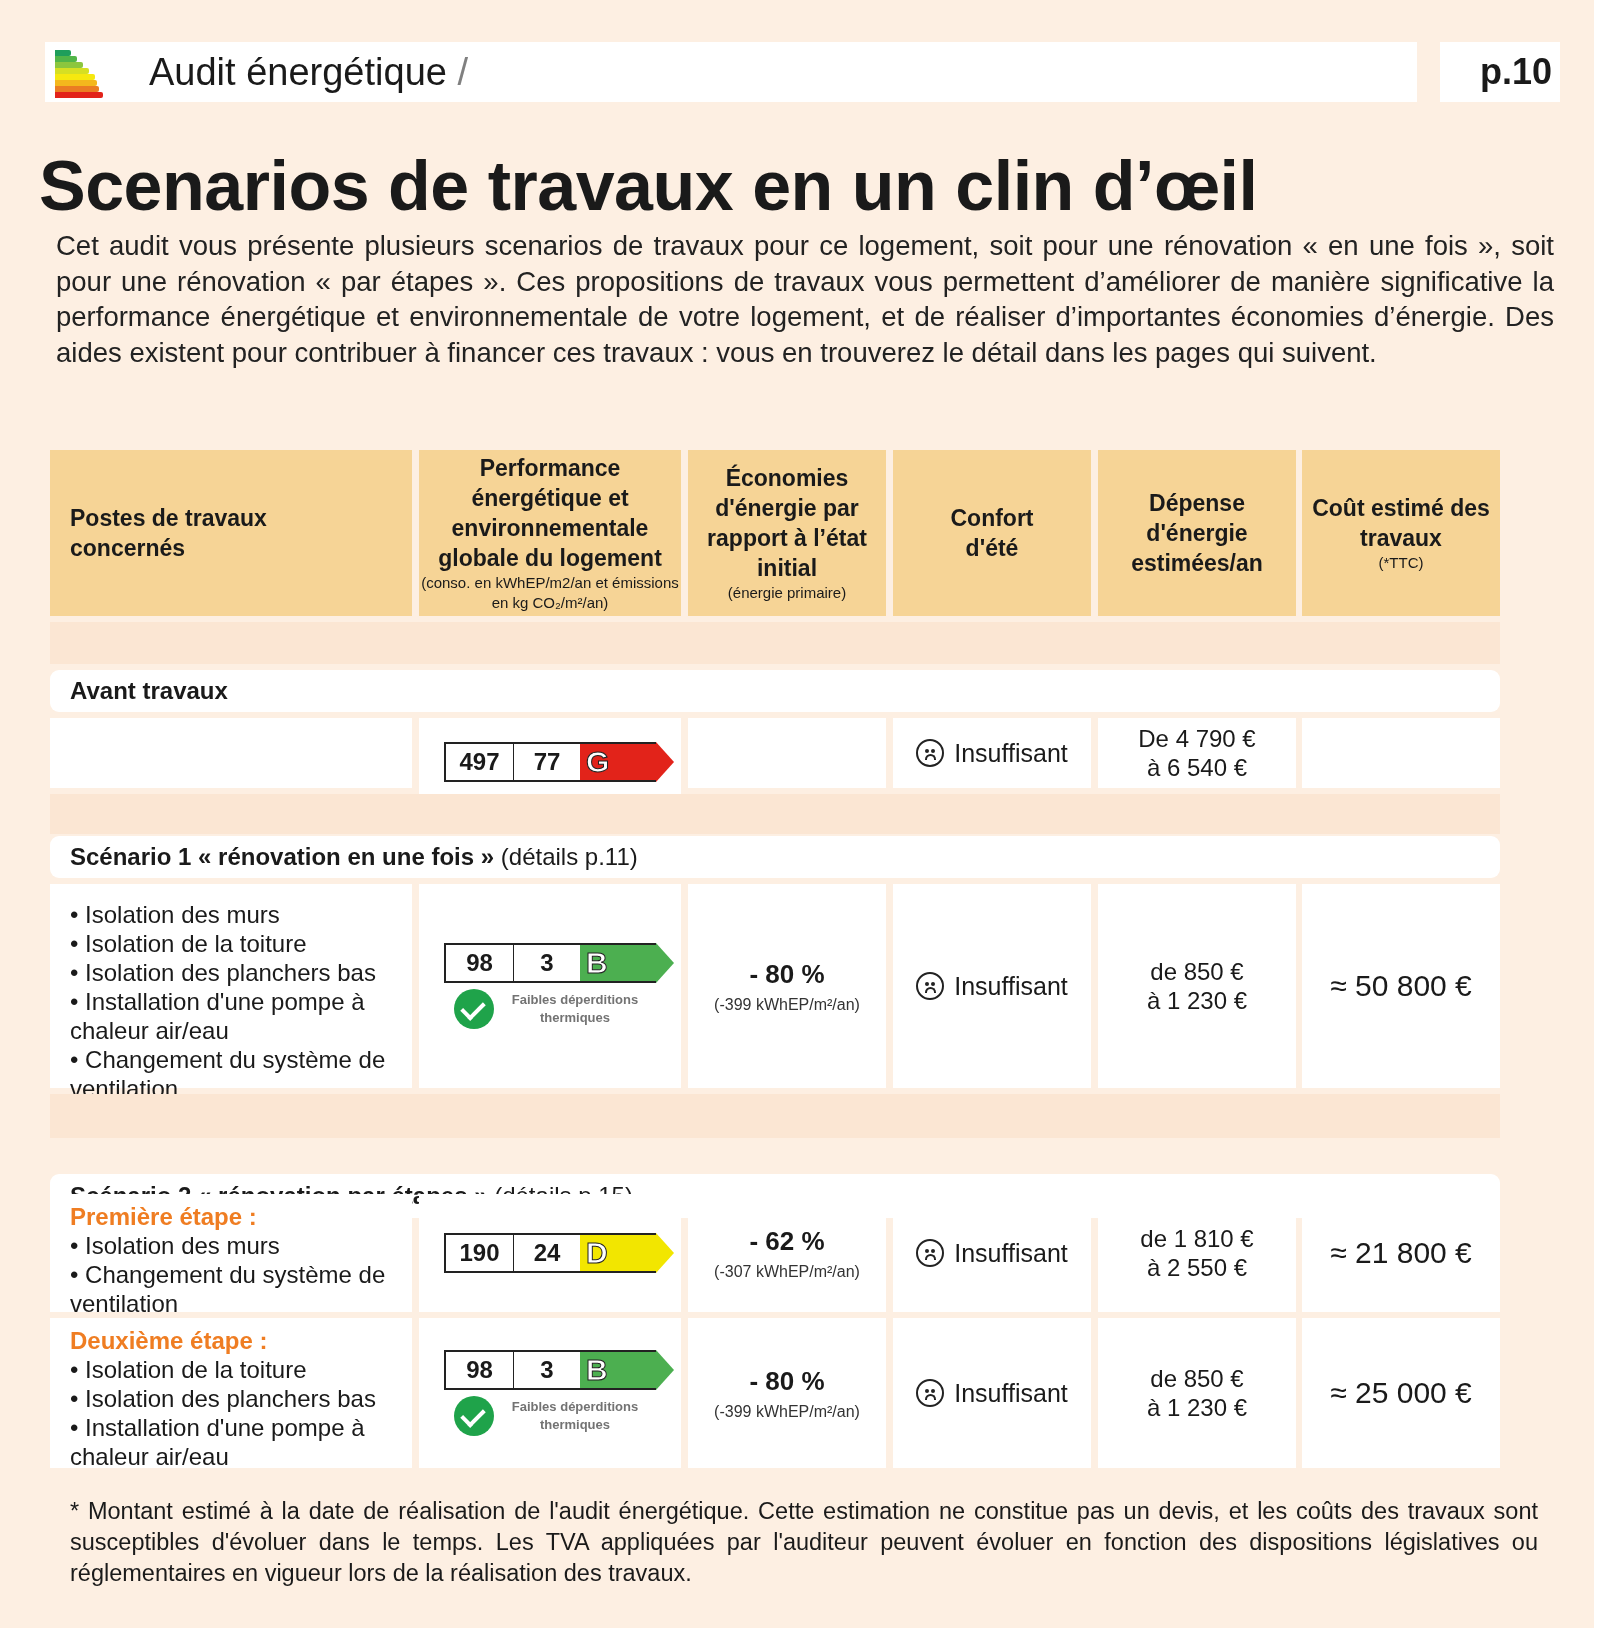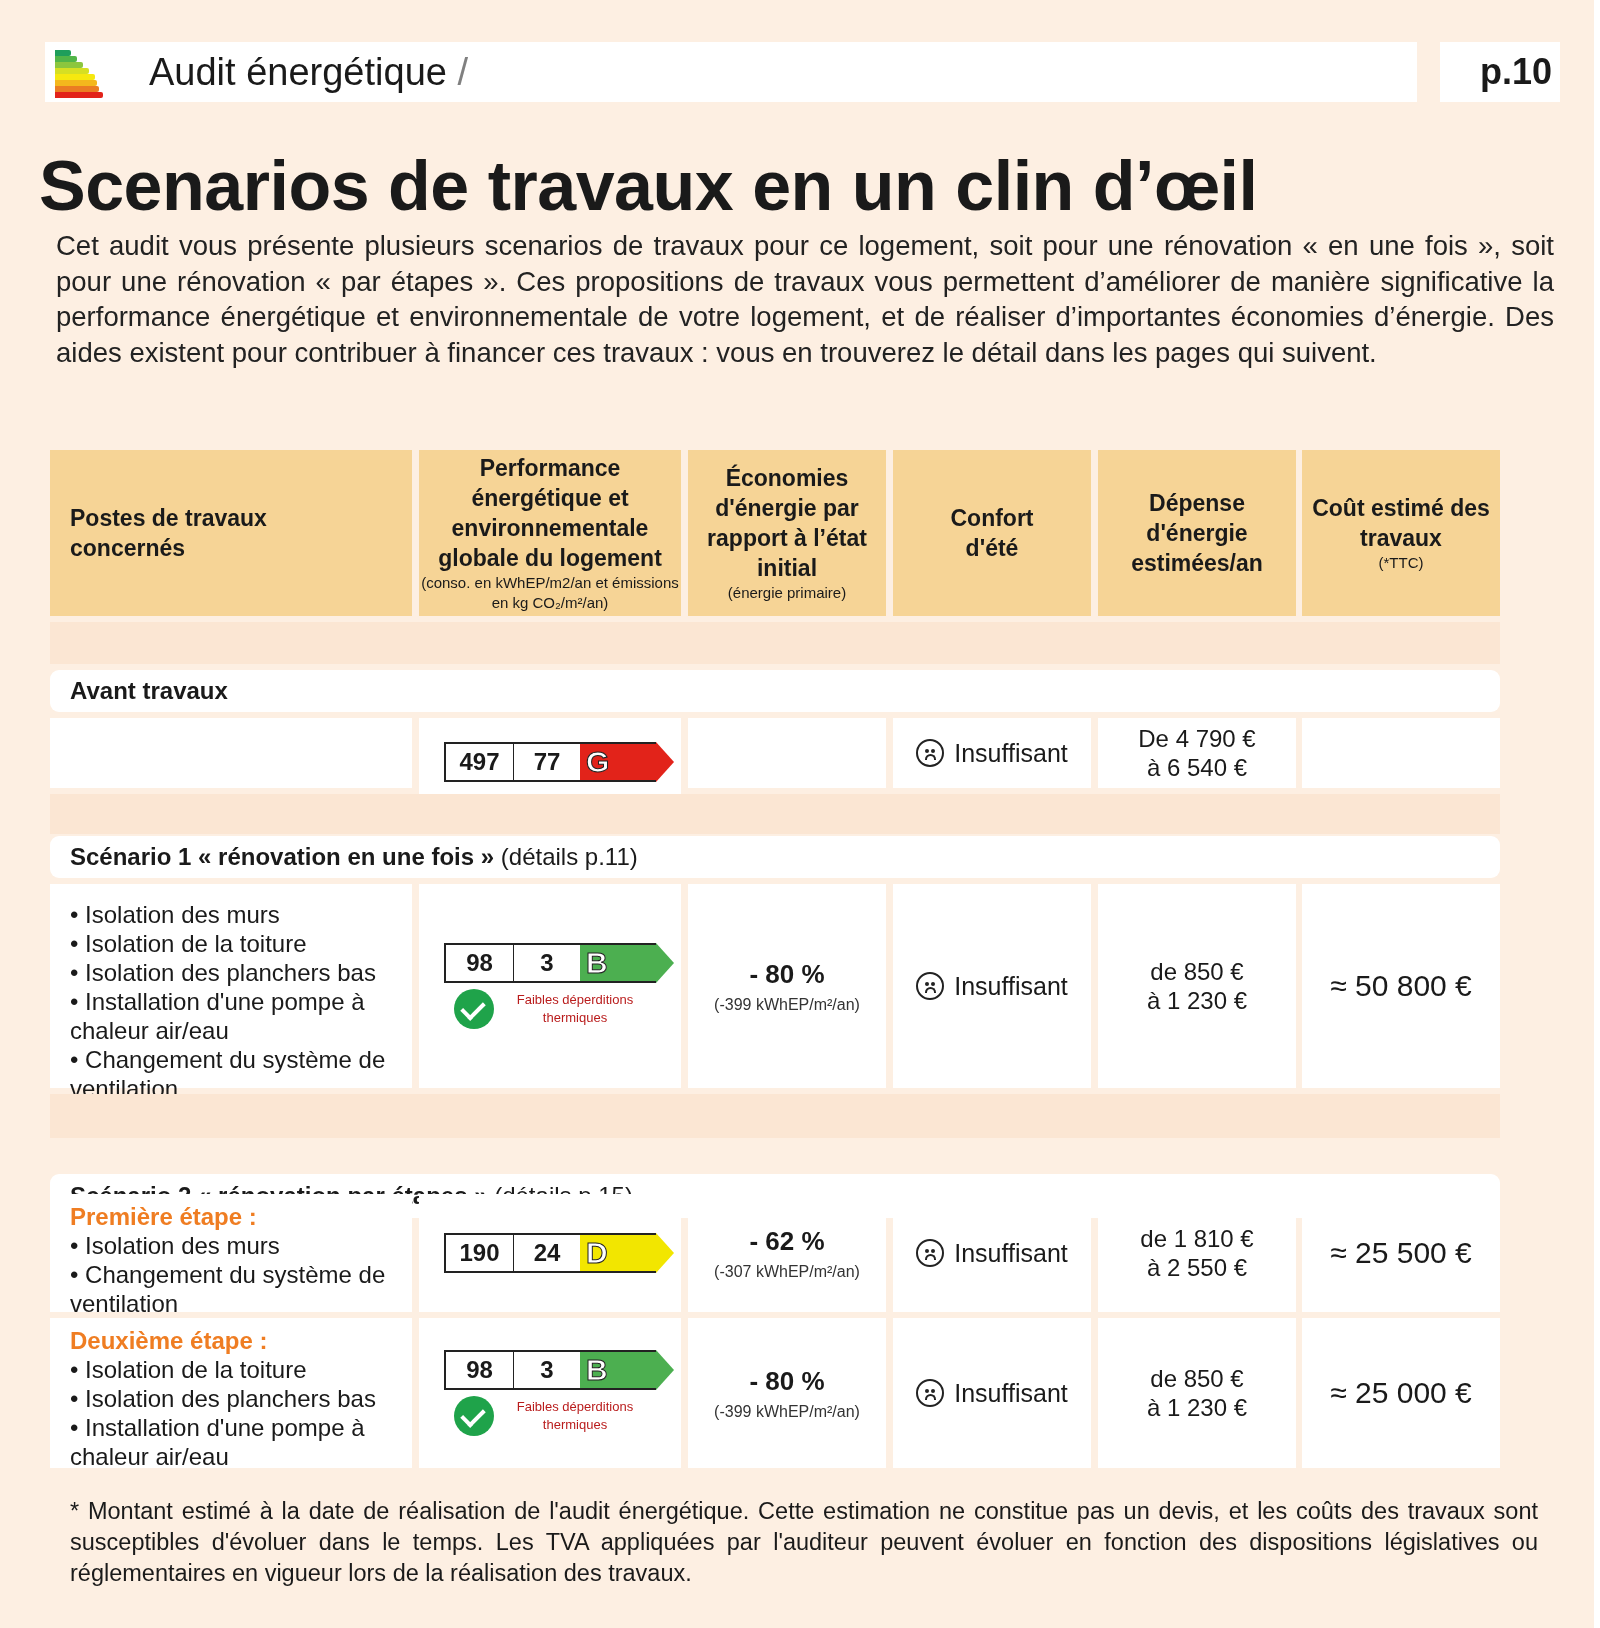--- a/index.html
+++ b/index.html
@@ -53,21 +53,21 @@
   .dpe .box { border: 2px solid #222; border-right: none; display: flex; background: #fff; }
   .dpe .num { font-weight: bold; font-size: 24px; display: flex; align-items: center; justify-content: center; }
   .dpe .n1 { width: 68px; border-right: 1px solid #222; }
   .dpe .n2 { width: 66px; }
   .dpe .cls { position: relative; width: 76px; display: flex; align-items: center; padding-left: 6px; font-size: 30px; font-weight: bold; color: #fff; border-top: 2px solid #222; border-bottom: 2px solid #222; }
   .dpe .cls::after { content: ""; position: absolute; right: -18px; top: -2px; border-top: 20px solid transparent; border-bottom: 20px solid transparent; border-left: 18px solid var(--c); }
   .dpe .cls span { -webkit-text-stroke: 1px #222; }
   .badge { display: flex; align-items: center; margin-top: 6px; margin-left: 10px; }
   .badge .chk { width: 40px; height: 40px; border-radius: 50%; background: #1fa34a; position: relative; }
   .badge .chk::after { content: ""; position: absolute; left: 12px; top: 8px; width: 10px; height: 18px; border-right: 4px solid #fff; border-bottom: 4px solid #fff; transform: rotate(45deg); }
-  .badge .txt { font-size: 13px; font-weight: normal; line-height: 18px; margin-left: 6px; color: #b91c1c; }
+  .badge .txt { font-size: 13px; font-weight: bold; line-height: 18px; margin-left: 6px; color: #737373; }
 
   .footnote { position: absolute; left: 70px; top: 1496px; width: 1468px; font-size: 23.5px; line-height: 31px; text-align: justify; color: #1a1a1a; }
 </style>
 </head>
 <body>
 
 <div class="page">
   <div class="page-edge"></div>
 
   <div class="header">
@@ -226,21 +226,21 @@
       <span class="smiley">
           <i></i>
         </span>
       <span>Insuffisant</span>
     </div>
     <div class="cell center depense" style="left:1048px;top:744px;width:198px;height:118px;">
       <span>de 1 810 €</span>
       <span>à 2 550 €</span>
     </div>
     <div class="cell center cout" style="left:1252px;top:744px;width:198px;height:118px;">
-      <span>≈ 25 500 €</span>
+      <span>≈ 21 800 €</span>
     </div>
 
     <div class="cell list" style="left:0;top:868px;width:362px;height:150px;padding-top:8px;">
       <div class="step">Deuxième étape :</div>
       <div>• Isolation de la toiture</div>
       <div>• Isolation des planchers bas</div>
       <div>• Installation d'une pompe à chaleur air/eau</div>
     </div>
     <div class="cell center" style="left:369px;top:868px;width:262px;height:150px;">
       <div>

